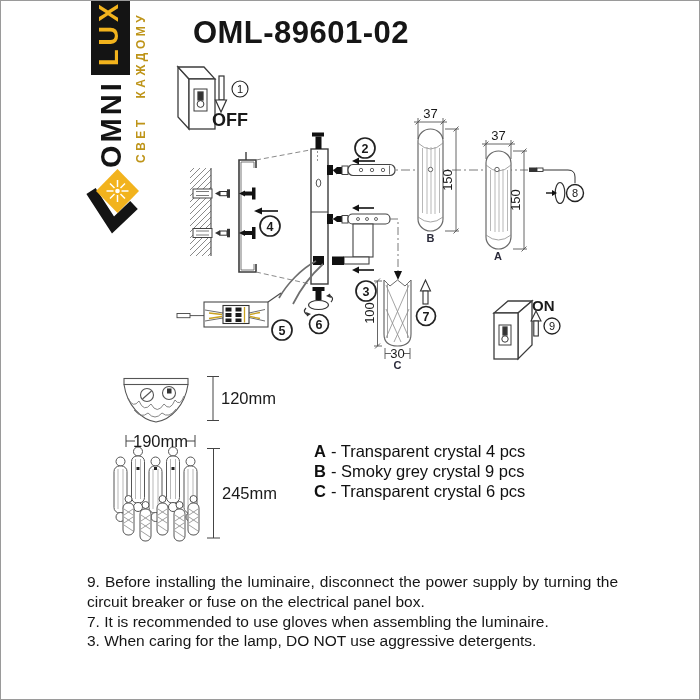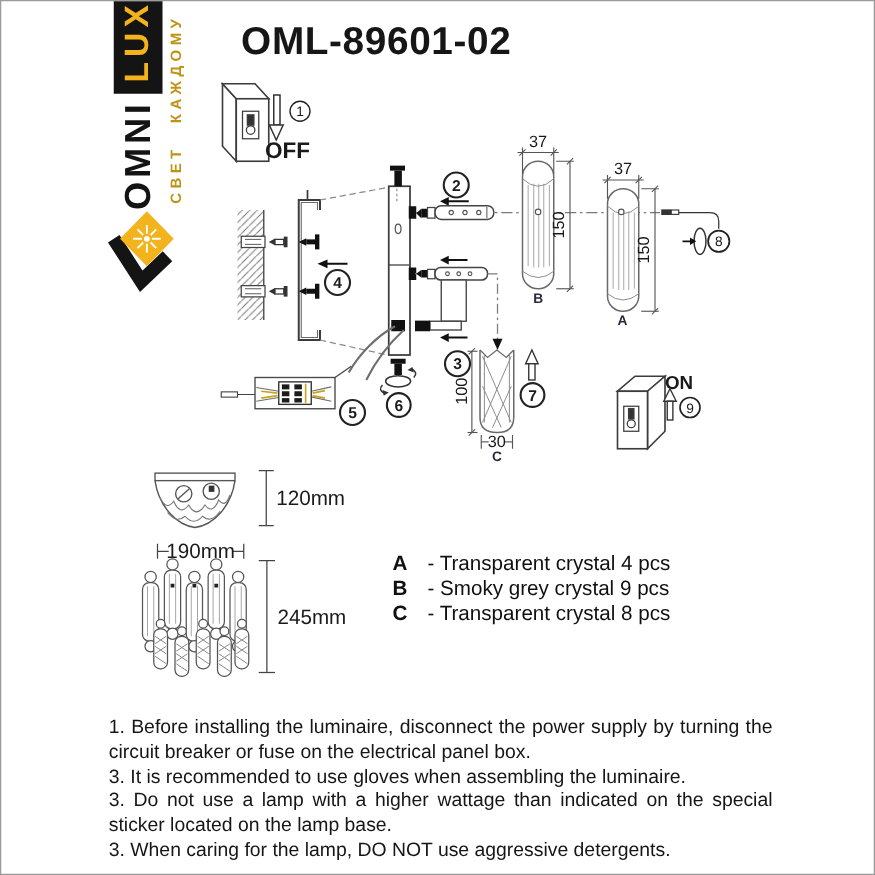--- a/index.html
+++ b/index.html
@@ -12,21 +12,21 @@
   .vrot{position:absolute;transform-origin:left top;transform:rotate(-90deg);white-space:nowrap;}
   .omni{left:94px;top:167px;font-size:29px;font-weight:bold;letter-spacing:3px;color:#141414;}
   .lux{left:90px;top:74px;font-size:27px;font-weight:bold;letter-spacing:4px;color:#F2B31D;
        background:#141414;padding:3px 9px 5px 9px;}
   .tagline{left:133px;top:162px;font-size:12px;font-weight:bold;letter-spacing:3.5px;
            word-spacing:11px;color:#BE9418;}
   .logomark{position:absolute;left:84px;top:162px;}
   
   .parts{position:absolute;left:313px;top:440px;font-size:16.5px;line-height:20px;color:#101010;}
   .parts .pk{font-weight:bold;}
-  .parts .pd{margin-left:16px;}
+  .parts .pd{margin-left:5px;}
   
   .instructions{position:absolute;left:86px;top:571px;width:531px;font-size:15.5px;
                 line-height:19.8px;text-align:justify;color:#161616;}
   .instructions p{margin:0;}
   svg{position:absolute;left:0;top:0;}
   svg text{font-family:"Liberation Sans",sans-serif;fill:#1a1a1a;}
   .dimtxt{font-size:13px;}
   .steptxt{font-size:12.5px;font-weight:bold;}
   .steptxt-thin{font-size:11px;}
   .lbltxt{font-size:11px;font-weight:600;fill:#2a2a3a;}
@@ -475,23 +475,22 @@
       <line x1="35.5" y1="31" x2="40" y2="35.5"></line>
       <line x1="40" y1="20.5" x2="35.5" y2="25"></line>
       <line x1="29.5" y1="31" x2="25" y2="35.5"></line>
     </g>
     <circle cx="32.5" cy="28" r="2.3" fill="#ffffff"></circle>
   </svg>
 
   <div class="parts">
     <div><span class="pk">A</span><span class="pd">- Transparent crystal 4 pcs</span></div>
     <div><span class="pk">B</span><span class="pd">- Smoky grey crystal 9 pcs</span></div>
-    <div><span class="pk">C</span><span class="pd">- Transparent crystal 8 pcs</span></div>
+    <div><span class="pk">C</span><span class="pd">- Transparent crystal 6 pcs</span></div>
   </div>
 
   <div class="instructions">
-    <p>1. Before installing the luminaire, disconnect the power supply by turning the circuit breaker or fuse on the electrical panel box.</p>
-    <p>3. It is recommended to use gloves when assembling the luminaire.</p>
-    <p>3. Do not use a lamp with a higher wattage than indicated on the special sticker located on the lamp base.</p>
+    <p>9. Before installing the luminaire, disconnect the power supply by turning the circuit breaker or fuse on the electrical panel box.</p>
+    <p>7. It is recommended to use gloves when assembling the luminaire.</p>
     <p>3. When caring for the lamp, DO NOT use aggressive detergents.</p>
   </div>
 
 </div>
 
 </body></html>

